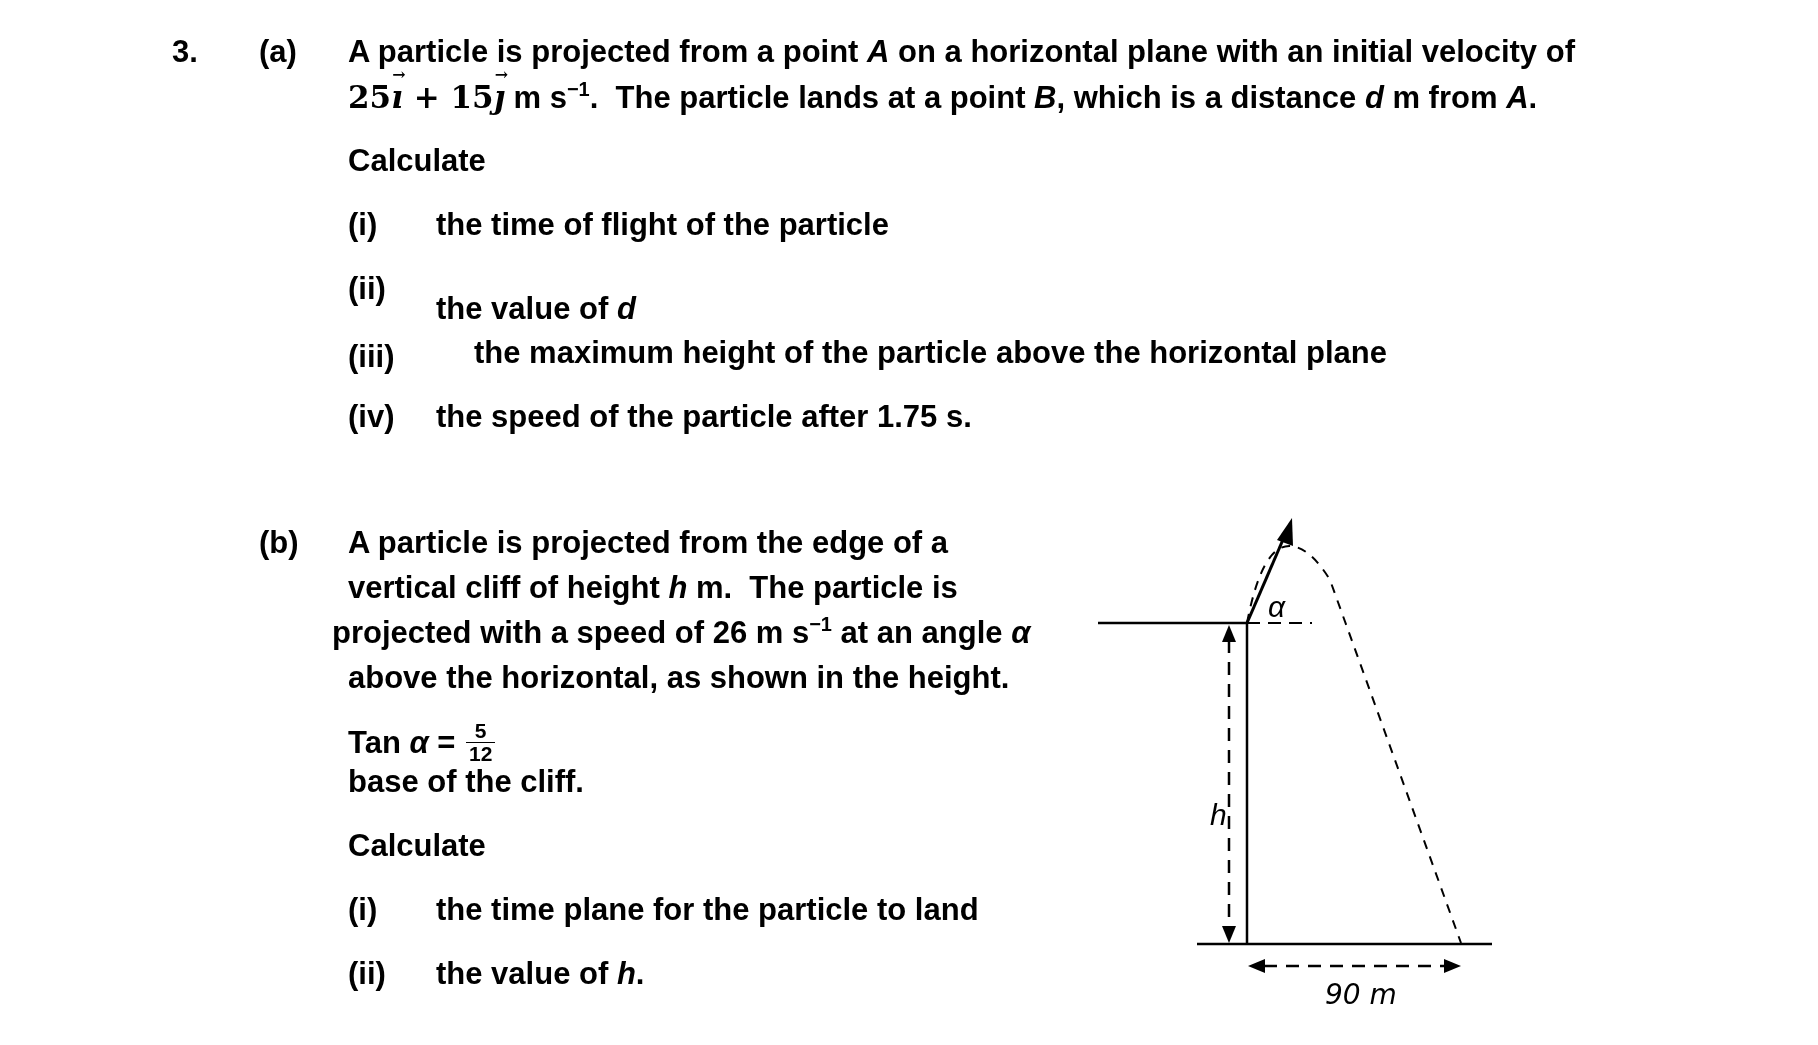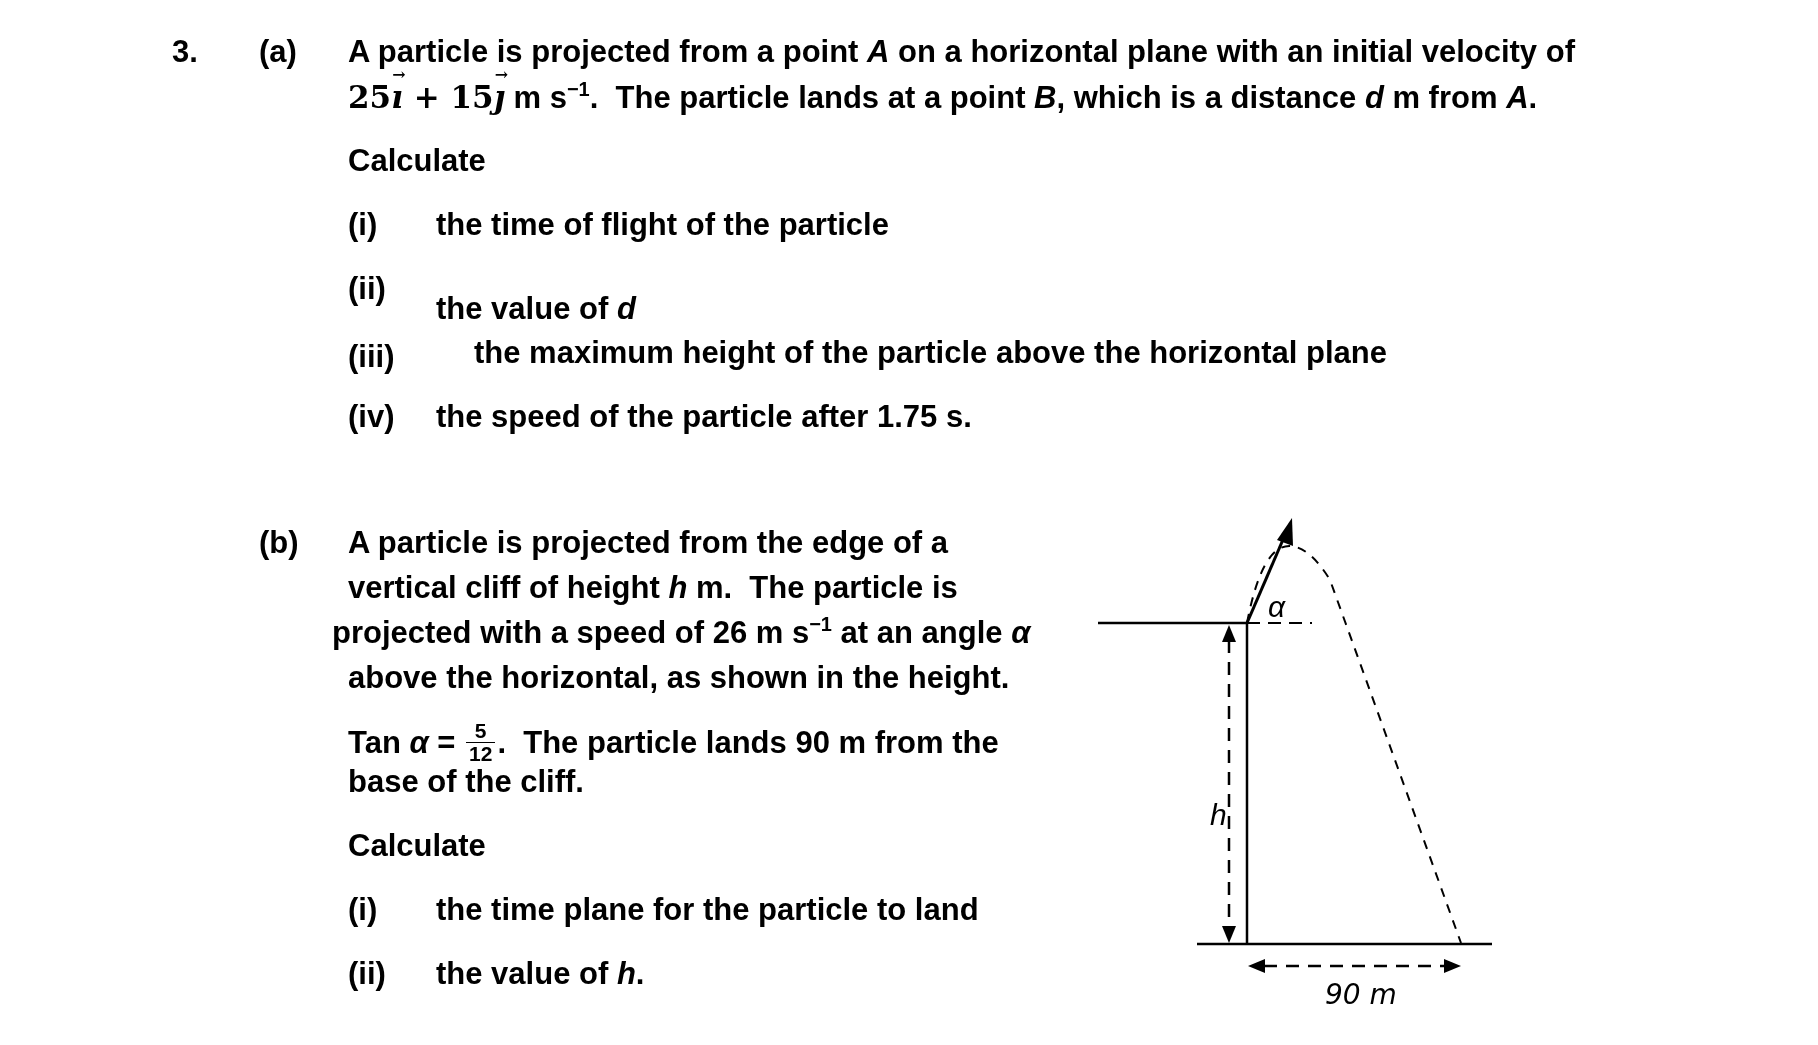--- a/index.html
+++ b/index.html
@@ -62,21 +62,21 @@
 
 <div class="abs" style="left:348px; top:525px;">A particle is projected from the edge of a</div>
 <div class="abs" style="left:348px; top:570px;">
   <span style="white-space:pre;">vertical cliff of height </span><span class="it">h</span><span style="white-space:pre;"> m.  The particle is</span>
 </div>
 <div class="abs" style="left:332px; top:615px;">
   <span style="white-space:pre;">projected with a speed of 26 m s</span><sup>−1</sup><span style="white-space:pre;"> at an angle </span><span class="it">α</span>
 </div>
 <div class="abs" style="left:348px; top:660px;">above the horizontal, as shown in the height.</div>
 <div class="abs" style="left:348px; top:710px;margin-top:12px;">
-  <span style="white-space:pre;">Tan </span><span class="it">α</span><span style="white-space:pre;"> = </span><span class="frac"><span class="num">5</span><span class="den">12</span></span><span style="white-space:pre;">.  The particle lands 90 m from the</span>
+  <span style="white-space:pre;">Tan </span><span class="it">α</span><span style="white-space:pre;"> = </span><span class="frac"><span class="num">5</span><span class="den">12</span></span>
 </div>
 <div class="abs" style="left:348px; top:764px;">base of the cliff.</div>
 
 <div class="abs" style="left:348px; top:828px;">Calculate</div>
 
 <div class="abs bold" style="left:348px; top:892px;">(i)</div>
 <div class="abs" style="left:436px; top:892px;">the time plane for the particle to land</div>
 
 <div class="abs bold" style="left:348px; top:956px;">(ii)</div>
 <div class="abs" style="left:436px; top:956px;">

